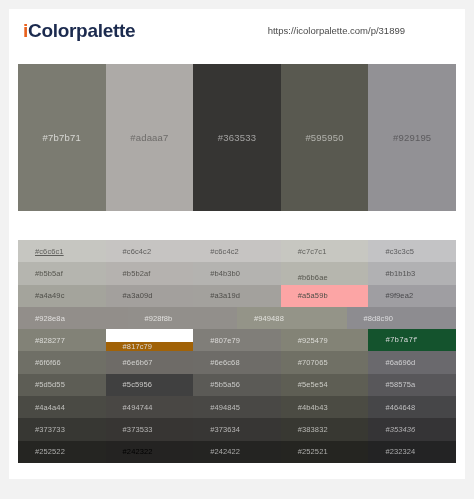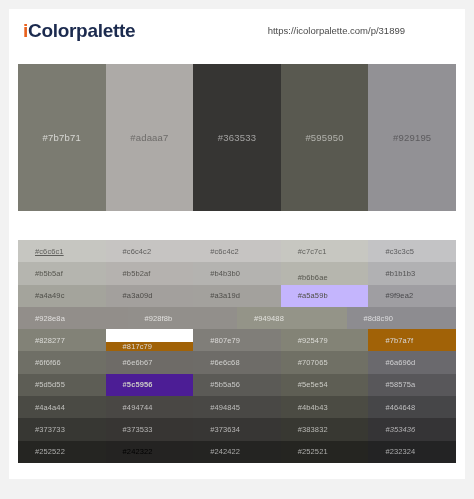--- a/index.html
+++ b/index.html
@@ -168,21 +168,21 @@
         <div class="grow">
           <div class="cell" style="background: rgb(164, 164, 156);">
             <span class="lbl" style="color: rgb(78, 78, 72);">#a4a49c</span>
           </div>
           <div class="cell" style="background: rgb(163, 160, 157);">
             <span class="lbl" style="color: rgb(77, 75, 72);">#a3a09d</span>
           </div>
           <div class="cell" style="background: rgb(163, 161, 157);">
             <span class="lbl" style="color: rgb(77, 76, 72);">#a3a19d</span>
           </div>
-          <div class="cell" style="background: #c4b5fd;">
+          <div class="cell" style="background: #fca5a5;">
             <span class="lbl" style="color: rgb(79, 79, 71);">#a5a59b</span>
           </div>
           <div class="cell" style="background: rgb(159, 158, 162);">
             <span class="lbl" style="color: rgb(73, 73, 76);">#9f9ea2</span>
           </div>
         </div>
         <div class="grow">
           <div class="cell" style="background: rgb(146, 142, 138);">
             <span class="lbl" style="color: rgb(225, 223, 222);">#928e8a</span>
           </div>
@@ -202,21 +202,21 @@
           </div>
           <div class="cell" style="background: #a16207; margin-top: 13px;">
             <span class="lbl" style="color: rgb(219, 217, 216);">#817c79</span>
           </div>
           <div class="cell" style="background: rgb(128, 126, 121);">
             <span class="lbl" style="color: rgb(219, 218, 216);">#807e79</span>
           </div>
           <div class="cell" style="background: rgb(131, 131, 118);">
             <span class="lbl" style="color: rgb(220, 220, 215);">#925479</span>
           </div>
-          <div class="cell" style="background: #a16207;">
+          <div class="cell" style="background: #14532d; font-family: Liberation Mono, monospace;">
             <span class="lbl" style="color: rgb(216, 216, 218);">#7b7a7f</span>
           </div>
         </div>
         <div class="grow">
           <div class="cell" style="background: rgb(111, 111, 102);">
             <span class="lbl" style="color: rgb(210, 210, 206);">#6f6f66</span>
           </div>
           <div class="cell" style="background: rgb(110, 107, 103);">
             <span class="lbl" style="color: rgb(209, 208, 206);">#6e6b67</span>
           </div>
@@ -227,21 +227,21 @@
             <span class="lbl" style="color: rgb(211, 211, 205);">#707065</span>
           </div>
           <div class="cell" style="background: rgb(106, 105, 109);">
             <span class="lbl" style="color: rgb(207, 207, 209);">#6a696d</span>
           </div>
         </div>
         <div class="grow">
           <div class="cell" style="background: rgb(93, 93, 85);">
             <span class="lbl" style="color: rgb(202, 202, 198);">#5d5d55</span>
           </div>
-          <div class="cell" style="background: #4c1d95; font-weight: bold;">
+          <div class="cell" style="background: #404040;">
             <span class="lbl" style="color: rgb(201, 200, 198);">#5c5956</span>
           </div>
           <div class="cell" style="background: rgb(91, 90, 86);">
             <span class="lbl" style="color: rgb(200, 200, 198);">#5b5a56</span>
           </div>
           <div class="cell" style="background: rgb(94, 94, 84);">
             <span class="lbl" style="color: rgb(203, 203, 197);">#5e5e54</span>
           </div>
           <div class="cell" style="background: rgb(88, 87, 90);">
             <span class="lbl" style="color: rgb(198, 198, 200);">#58575a</span>

